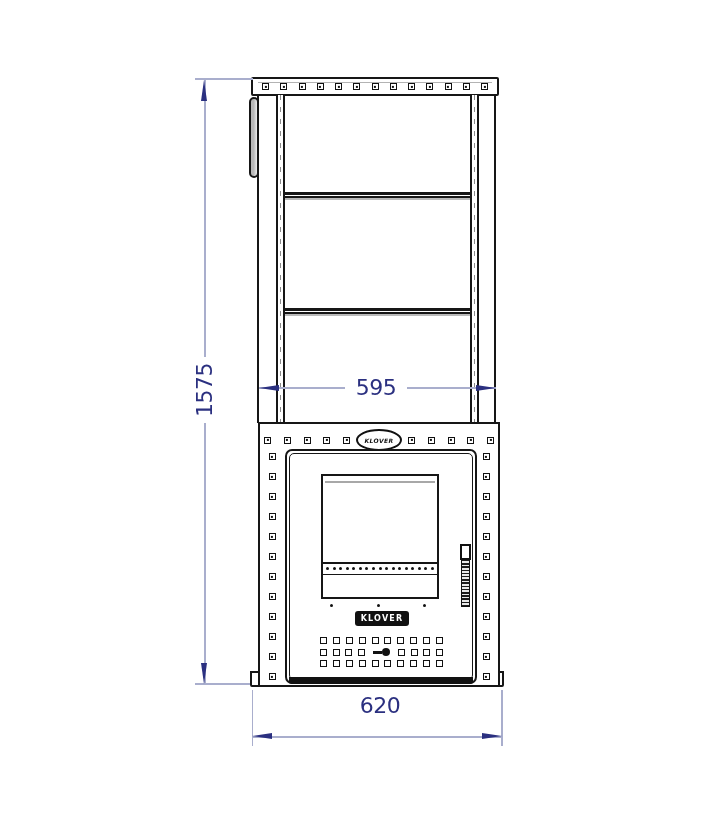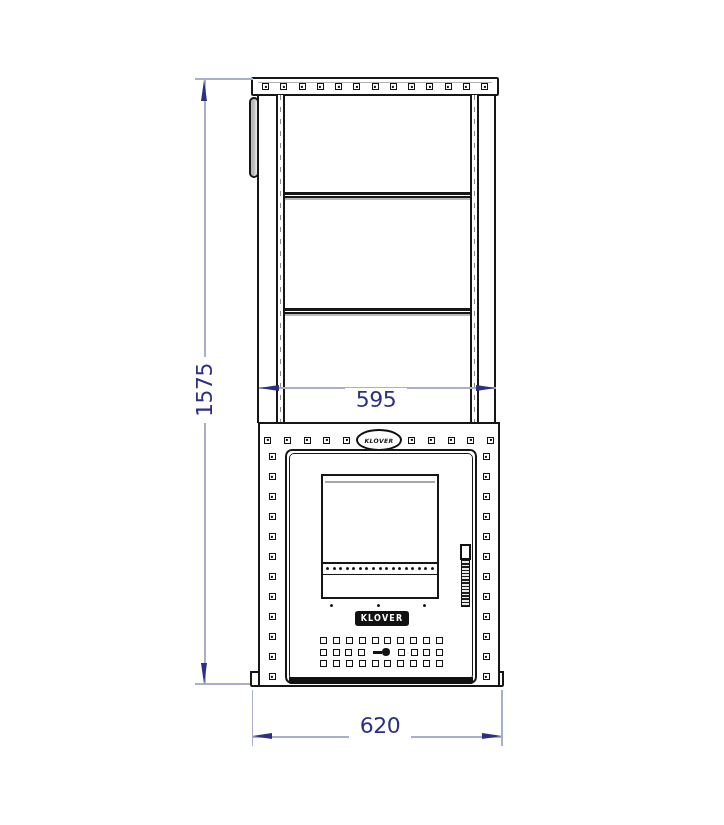--- a/index.html
+++ b/index.html
@@ -215,22 +215,22 @@
   <div class="dl" style="left:195px;top:78px;width:58px;height:1.5px;"></div>
   <div class="dl" style="left:195px;top:683px;width:55px;height:1.5px;"></div>
   <div class="dl" style="left:204px;top:80px;width:1.5px;height:604px;"></div>
   <div class="arr up" style="left:201px;top:80px;"></div>
   <div class="arr down" style="left:201px;top:663px;"></div>
   <div class="dimtext" style="left:172px;top:378px;width:60px;transform:rotate(-90deg);">1575</div>
 
   <div class="dl" style="left:259px;top:387px;width:237px;height:1.5px;"></div>
   <div class="arr left" style="left:259px;top:384.5px;"></div>
   <div class="arr right" style="left:476px;top:384.5px;"></div>
-  <div class="dimtext" style="left:345px;top:376px;width:56px;margin-top:12px;">595</div>
+  <div class="dimtext" style="left:345px;top:376px;width:56px;">595</div>
 
   <div class="dl" style="left:251.5px;top:690px;width:1.5px;height:56px;"></div>
   <div class="dl" style="left:501px;top:690px;width:1.5px;height:56px;"></div>
   <div class="dl" style="left:252px;top:736px;width:250px;height:1.5px;"></div>
   <div class="arr left" style="left:252px;top:733px;"></div>
   <div class="arr right" style="left:482px;top:733px;"></div>
-  <div class="dimtext" style="left:349px;top:714px;width:56px;">620</div>
+  <div class="dimtext" style="left:349px;top:694px;width:56px;">620</div>
 
 </div>
 
 </body></html>

